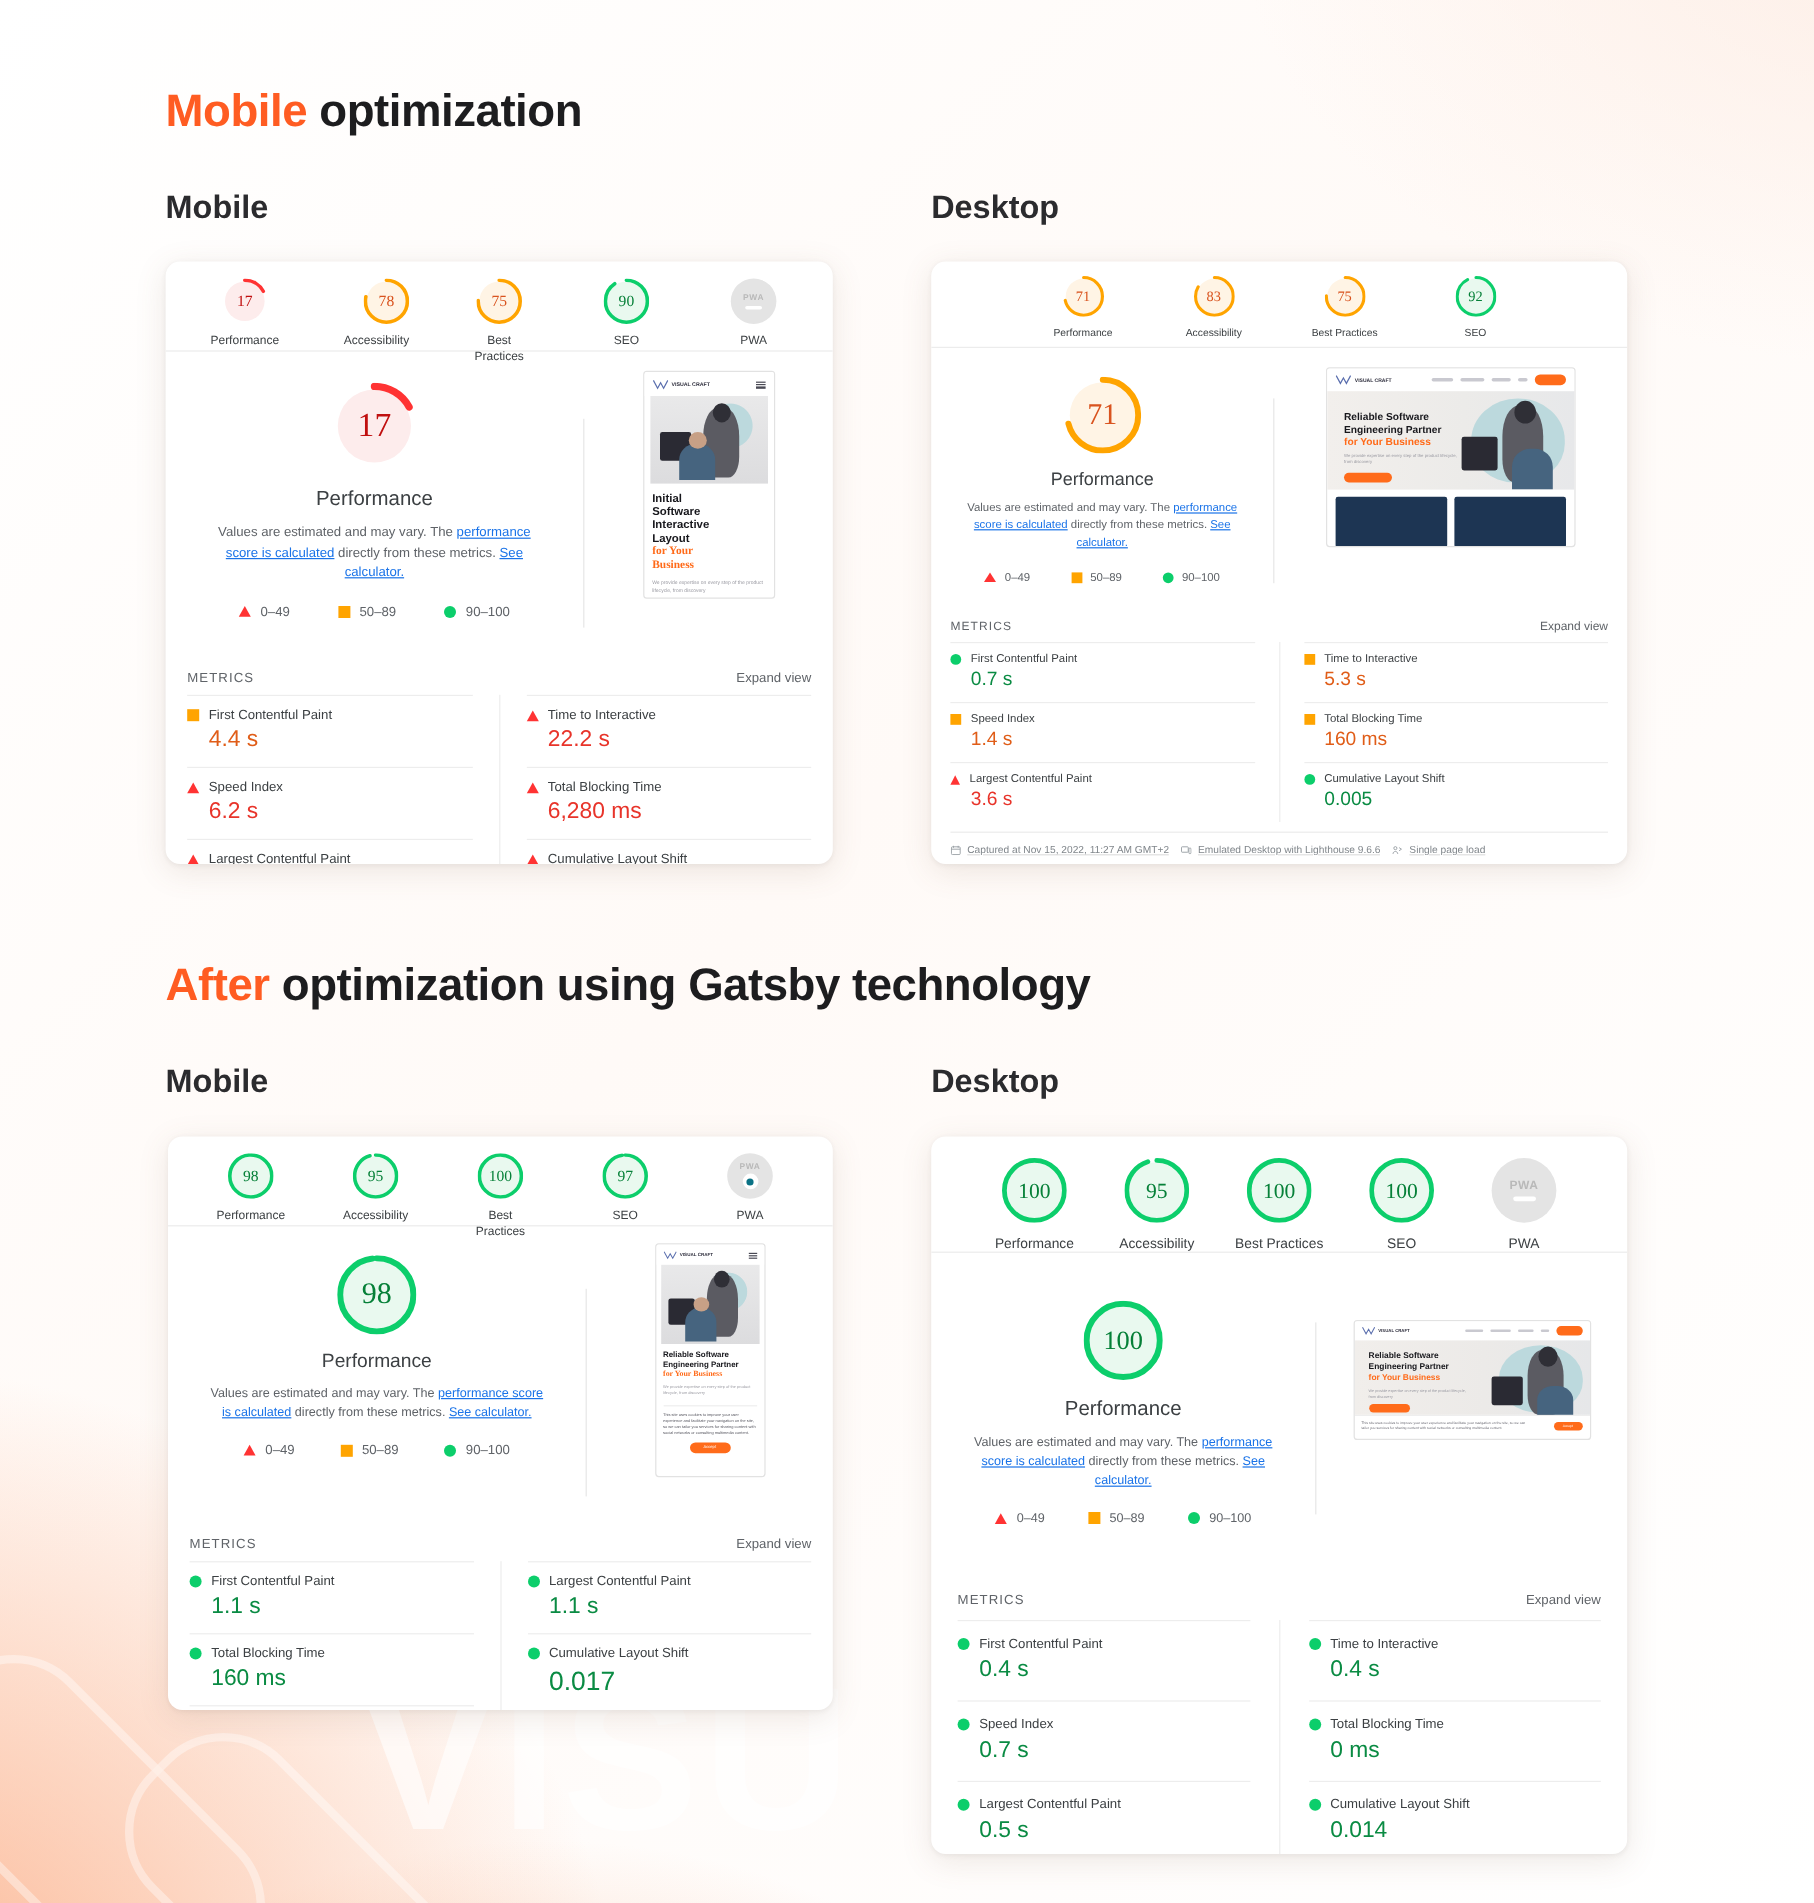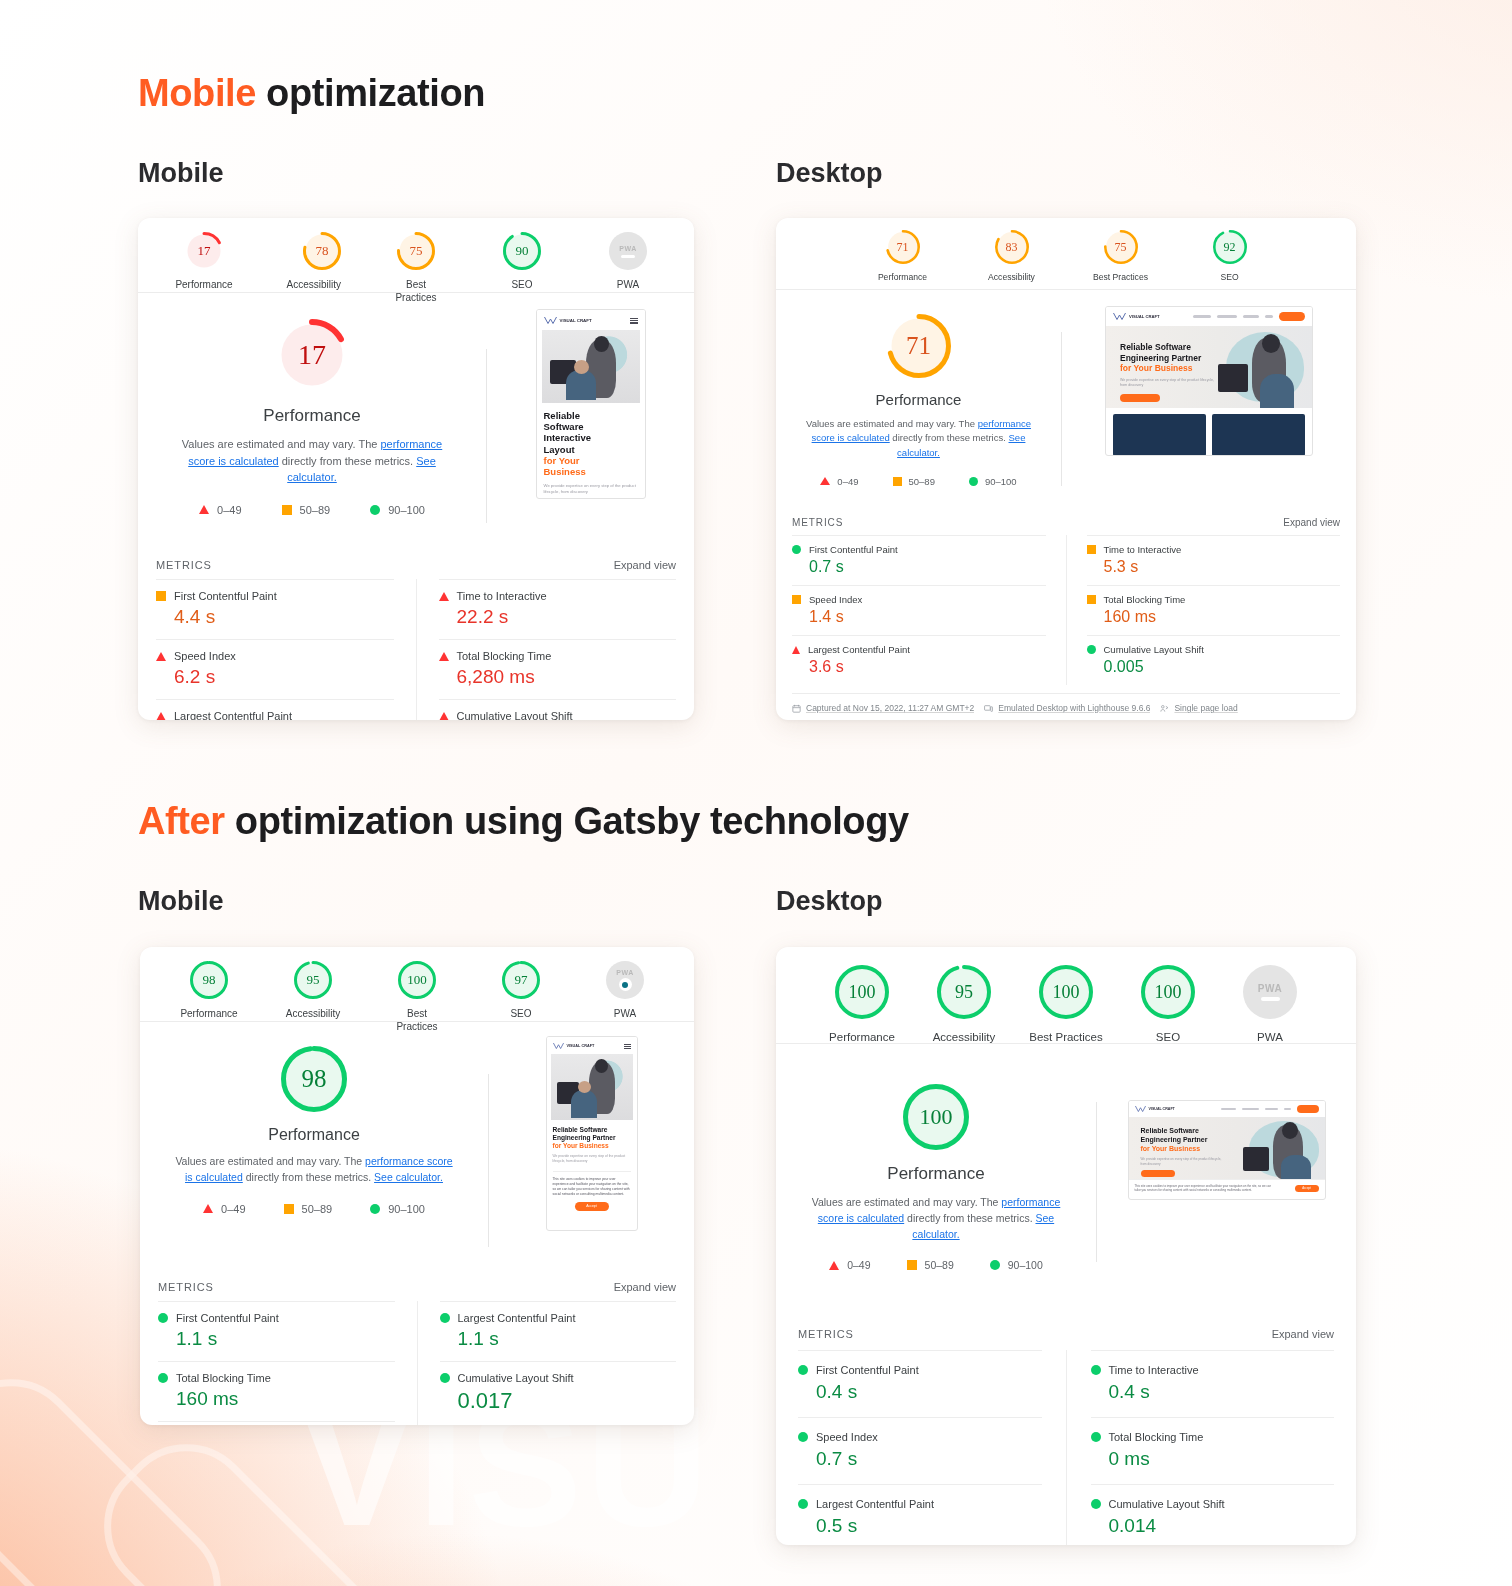--- a/index.html
+++ b/index.html
@@ -102,21 +102,21 @@
     background:
       radial-gradient(circle at 68% 34%, #bcd9dd 0 22%, rgba(188,217,221,0) 23%),
       linear-gradient(180deg,#e9e9ea 0%, #dcdcde 100%);
     position: relative; overflow: hidden;
   }
   .ph-person {
     position: absolute; border-radius: 40% 40% 30% 30%;
   }
   .ph-monitor { position: absolute; background: #2a2a33; border-radius: 2px; }
   .thumb-copy .h1 { color: #17171c; font-weight: bold; line-height: 1.18; }
-  .thumb-copy .h1 .or { color: #ff6b1a; }
+  .thumb-copy .h1 .or { color: #ff6b1a; font-family: Liberation Serif, serif; }
   .thumb-copy .p { color: #9a9aa2; line-height: 1.45; }
   .cookie-box { border-top: 1px solid #eee; }
   .cookie-btn { background: #ff6b1a; border-radius: 20px; margin: 0 auto; }
   
   .dthumb-nav-links { display: flex; align-items: center; gap: 6px; }
   .dthumb-nav-links .bar { background:#c9c9d0; display:block; border-radius:2px; }
   .dthumb-cta { background:#ff6b1a; border-radius: 9px; }
   
   .metrics-head {
     display: flex; align-items: center; justify-content: space-between;
@@ -265,21 +265,21 @@
           </div>
           <div class="thumb-photo" style="height:73px; margin:0 5px;">
             <div class="ph-monitor" style="left:8px; top:30px; width:26px; height:24px;"></div>
             <div class="ph-person" style="left:44px; top:10px; width:30px; height:58px; background:#5b5b62;"></div>
             <div class="ph-person" style="left:52px; top:6px; width:15px; height:16px; background:#2f2f36; border-radius:50%;"></div>
             <div class="ph-person" style="left:24px; top:40px; width:30px; height:30px; background:#46647f; border-radius:44% 44% 0 0;"></div>
             <div class="ph-person" style="left:32px; top:30px; width:15px; height:14px; background:#c7a086; border-radius:50%;"></div>
           </div>
           <div class="thumb-copy" style="padding:7px 7px 0 7px;">
             <div class="h1" style="font-size:9.5px;">
-              <div>Reliable</div>
+              <div>Initial</div>
               <div>Software</div>
               <div>Interactive</div>
               <div>Layout</div>
               <div class="or">for Your</div>
               <div class="or">Business</div>
             </div>
             <div class="p" style="font-size:4.2px; margin-top:6px;">We provide expertise on every step of the product lifecycle, from discovery</div>
           </div>
         </div>
       </div>

